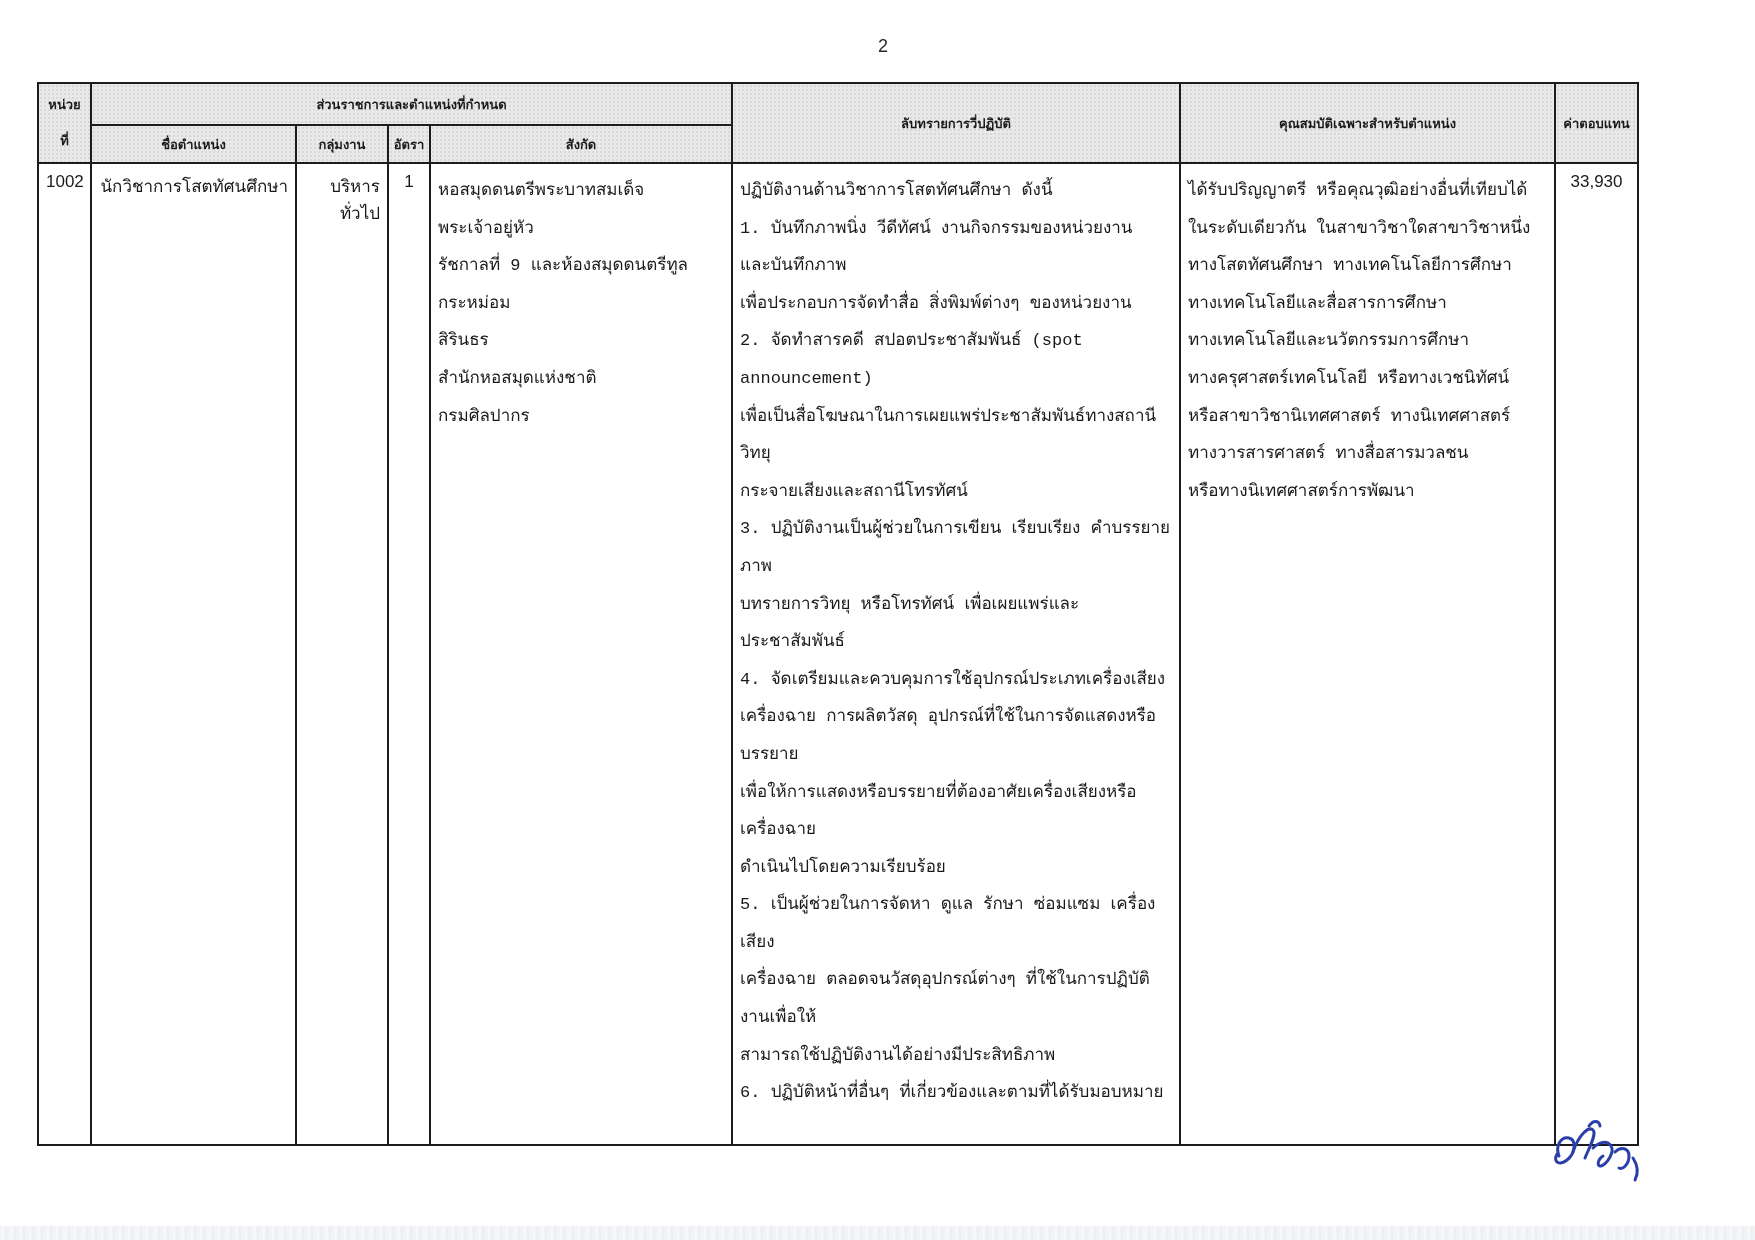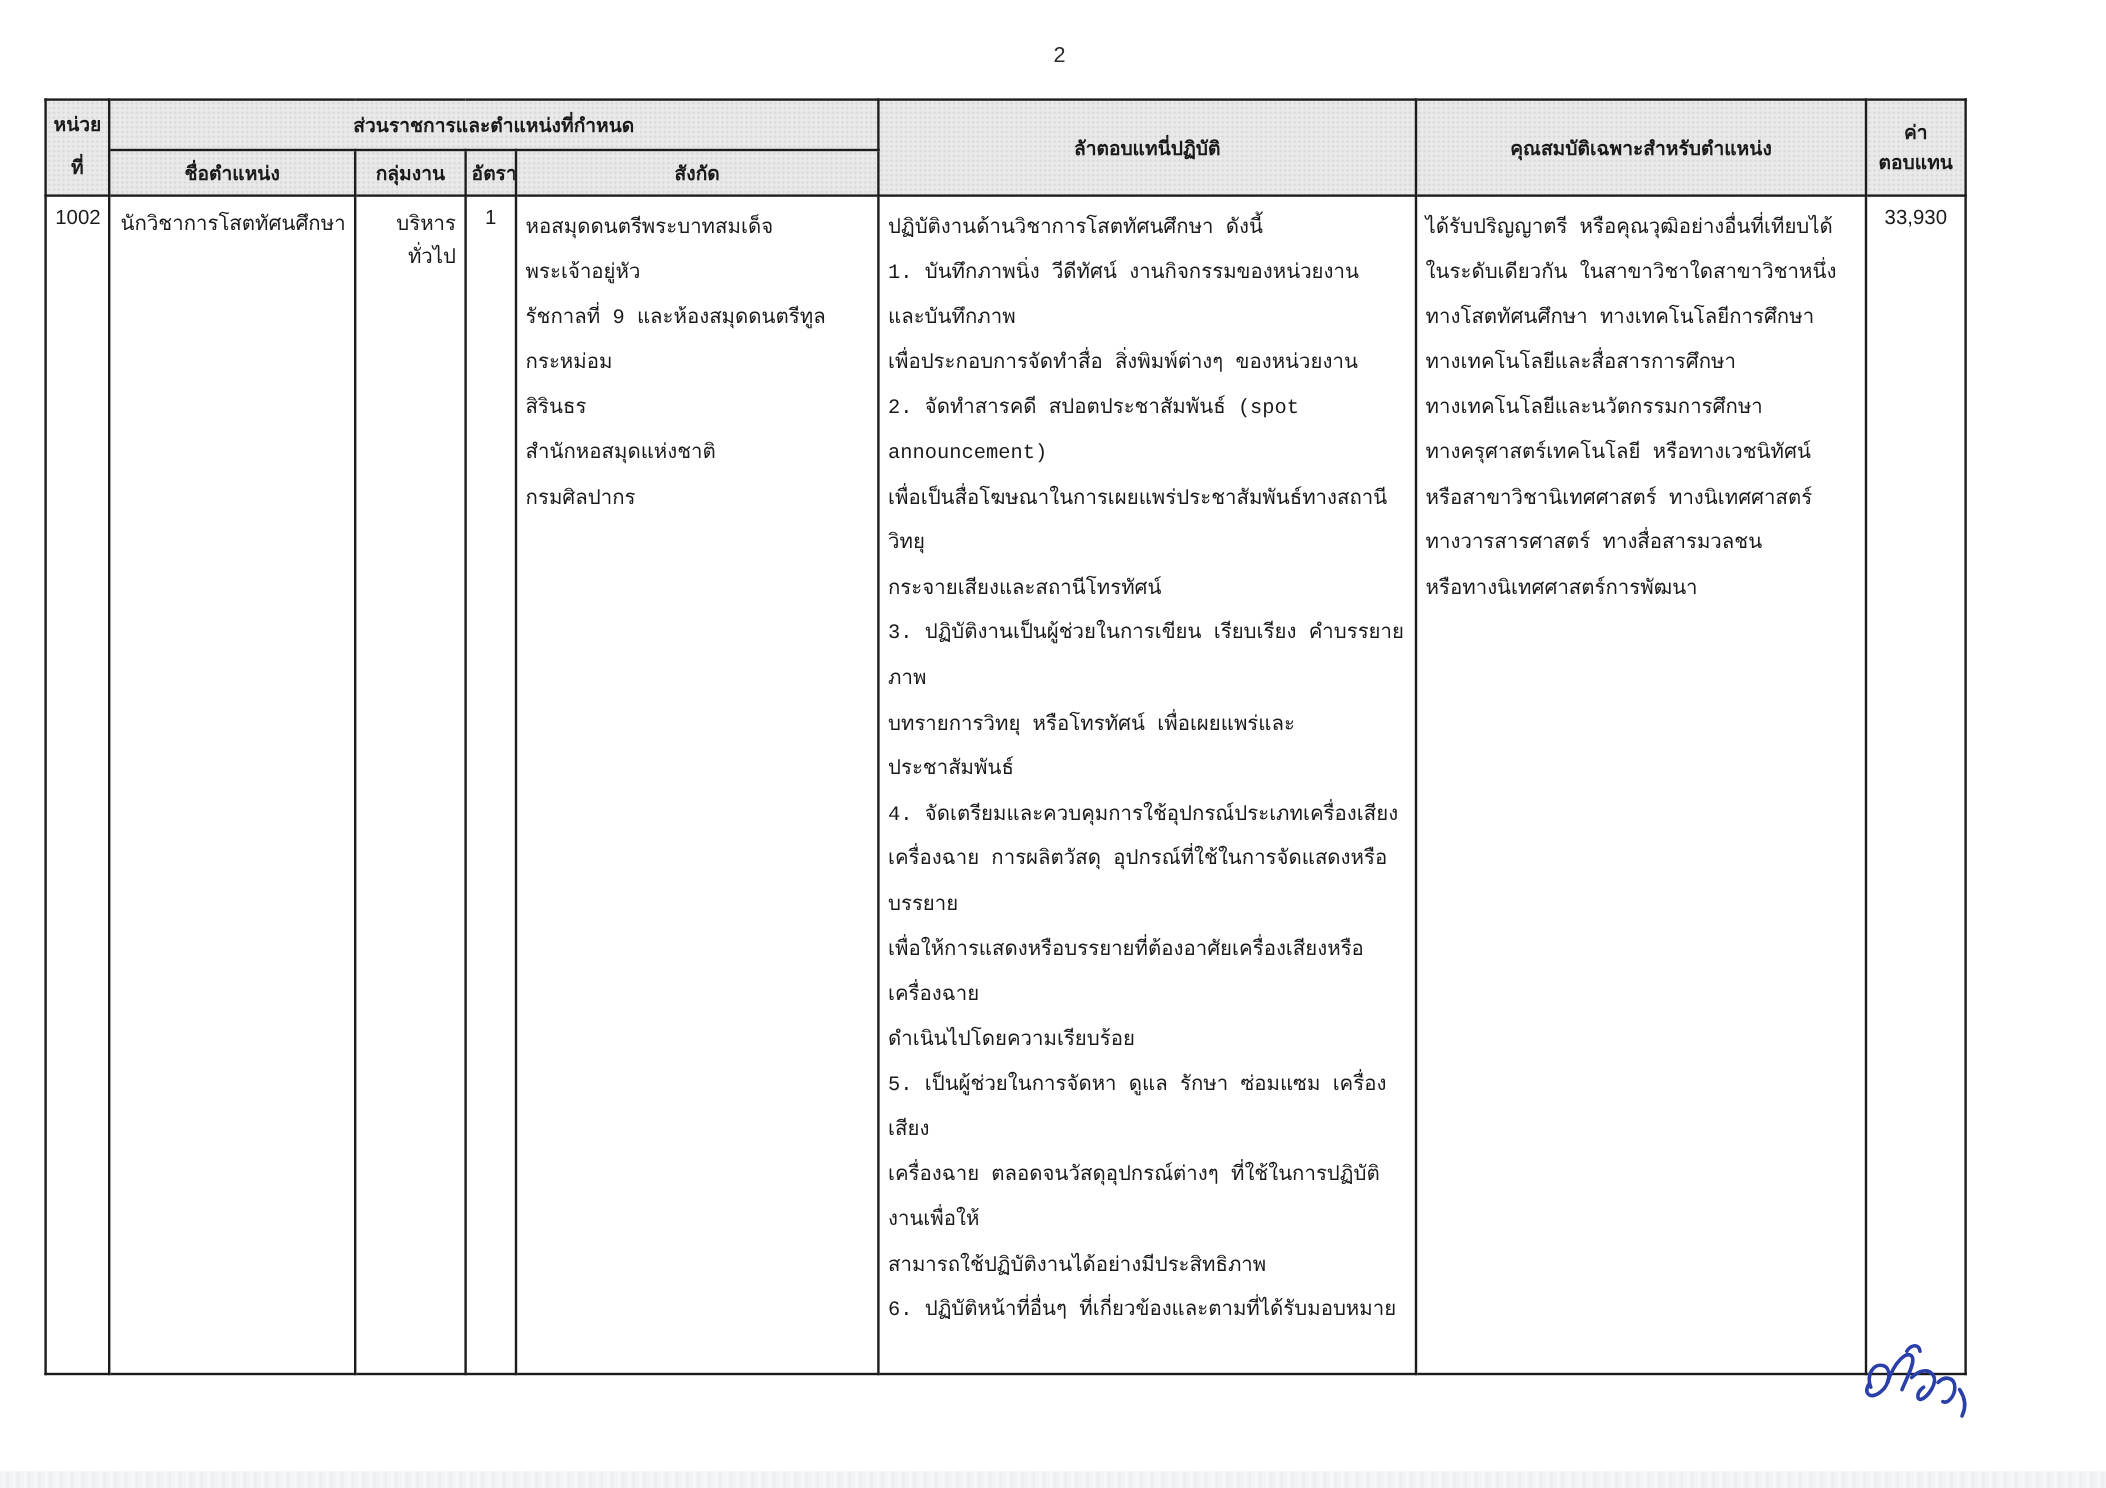--- a/index.html
+++ b/index.html
@@ -36,21 +36,21 @@
     font-size: 17px;
     overflow: hidden;
   }
   table.doc-table th {
     background-color: #e9e9e9;
     background-image: radial-gradient(#d8d8d8 0.8px, transparent 0.9px);
     background-size: 4px 4px;
     font-weight: bold;
     text-align: center;
     vertical-align: middle;
-    font-size: 16px;
+    font-size: 13px;
     padding: 3px 4px;
   }
   tr.hdr-top th { height: 40px; }
   tr.hdr-sub th { height: 36px; }
   .unit-hdr { white-space: pre-line; line-height: 36px; }
   tr.data-row td { height: 982px; padding: 8px 7px 6px 7px; }
   .cell-center { text-align: center; }
   .cell-left { text-align: right; }
   .multiline {
     white-space: pre-line;
@@ -91,21 +91,21 @@
       <col style="width:302px">
       <col style="width:448px">
       <col style="width:375px">
       <col style="width:83px">
     </colgroup>
     <thead>
       <tr class="hdr-top">
         <th rowspan="2" class="unit-hdr">หน่วย
 ที่</th>
         <th colspan="4">ส่วนราชการและตำแหน่งที่กำหนด</th>
-        <th rowspan="2">ลัาตอบแทนี่ปฏิบัติ</th>
+        <th rowspan="2">ลับทรายการวี่ปฏิบัติ</th>
         <th rowspan="2">คุณสมบัติเฉพาะสำหรับตำแหน่ง</th>
         <th rowspan="2">ค่าตอบแทน</th>
       </tr>
       <tr class="hdr-sub">
         <th>ชื่อตำแหน่ง</th>
         <th>กลุ่มงาน</th>
         <th>อัตรา</th>
         <th>สังกัด</th>
       </tr>
     </thead>

